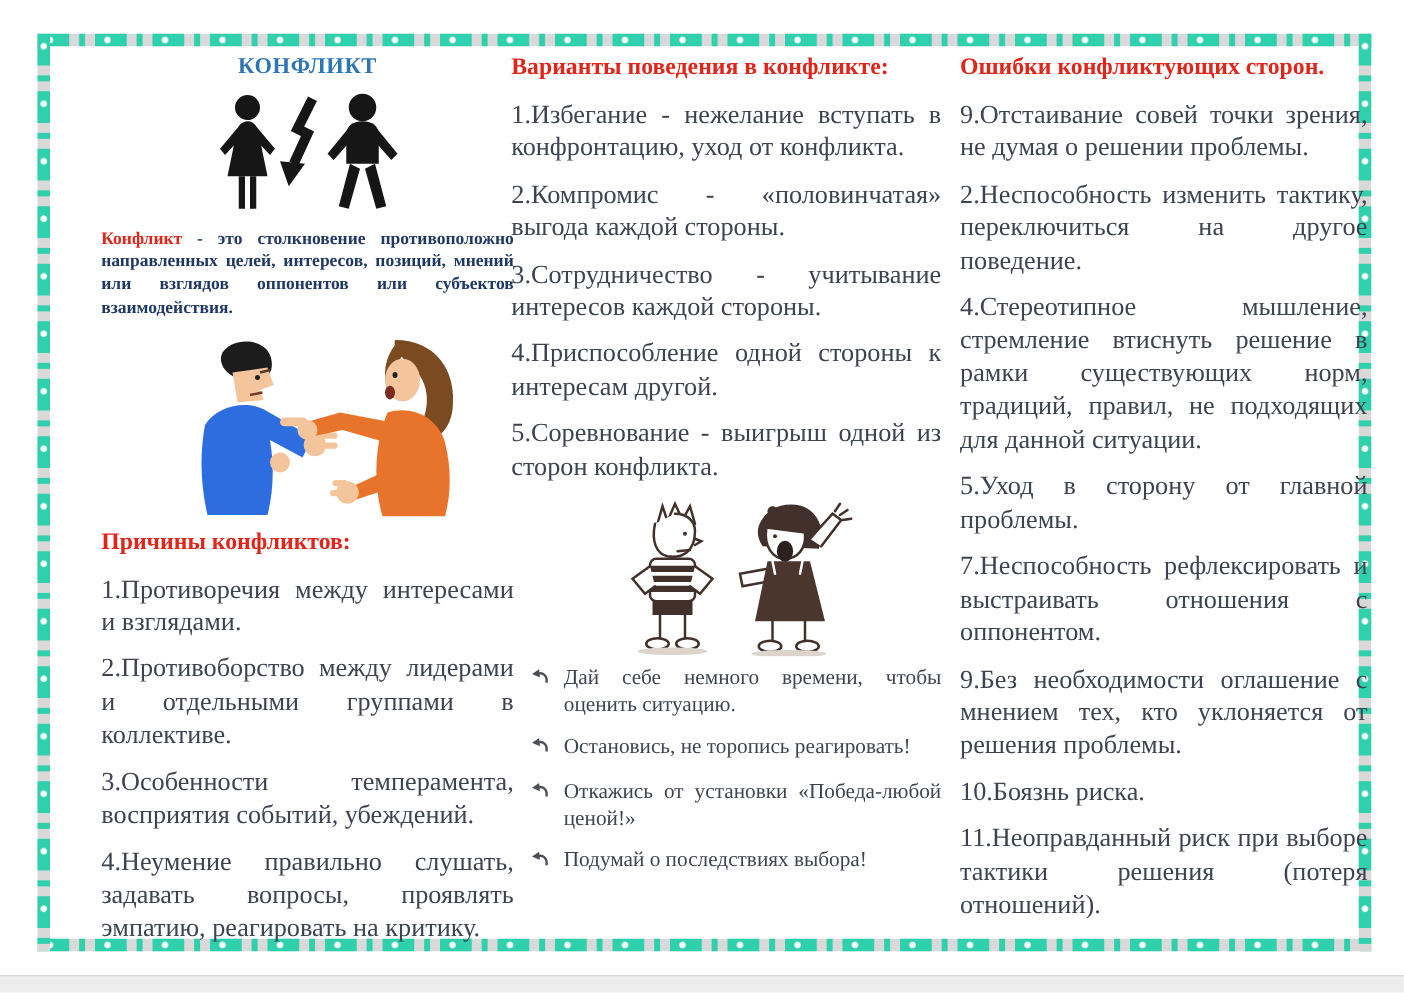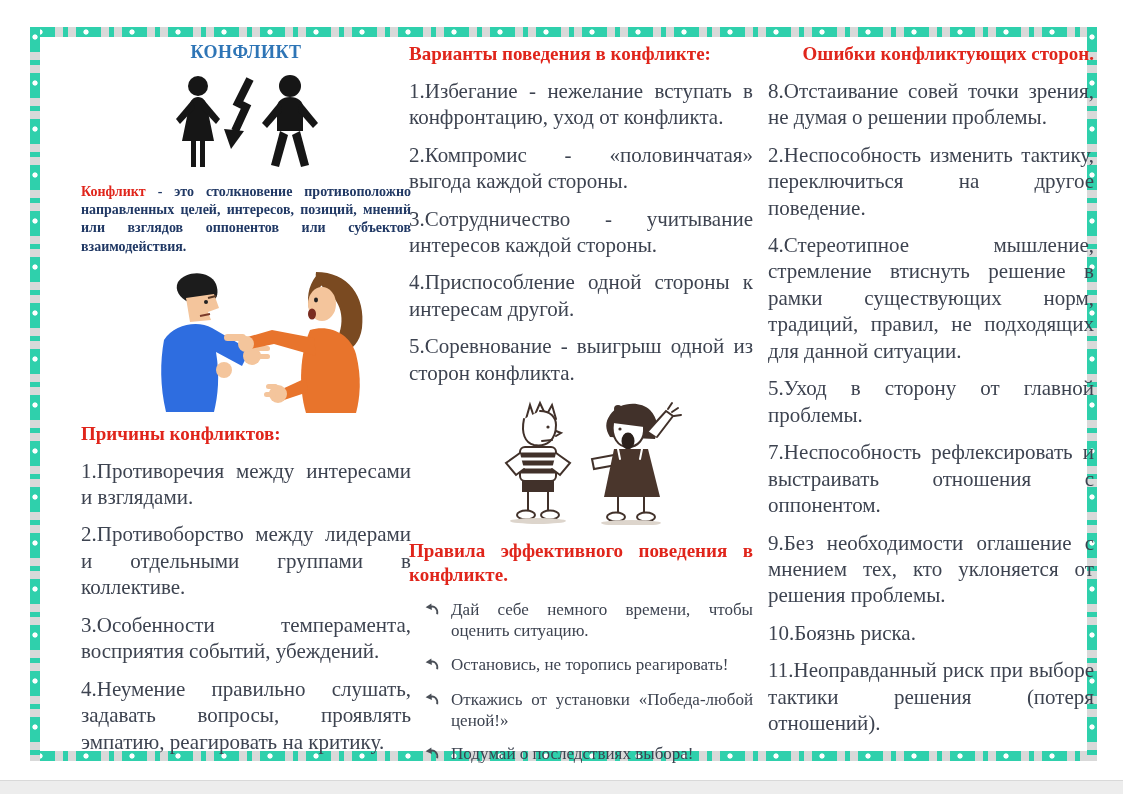--- a/index.html
+++ b/index.html
@@ -60,21 +60,21 @@
   .definition{
     font-weight:bold;font-size:14px;line-height:1.3;
     color:var(--definition-navy);text-align:justify;
     margin-top:6px;
   }
   .definition .term{color:var(--heading-red);}
   .heading{
     color:var(--heading-red);font-weight:bold;font-size:19px;
     line-height:1.25;margin-bottom:12px;
   }
-  .heading.center{text-align:right;}
+  .heading.center{text-align:left;}
   .heading.justify{text-align:justify;}
   .heading.mt{margin-top:14px;}
   .item{
     color:var(--body-text);font-size:21px;line-height:1.26;
     text-align:justify;margin-bottom:11px;
   }
   .rules-list .rule{
     display:flex;align-items:flex-start;
     margin-bottom:12px;padding-left:14px;
   }
@@ -191,21 +191,20 @@
         <path d="M146,58 L124,62 L126,72 L148,68" fill="#ffffff"></path>
         <path d="M146,52 L180,52 L192,100 L136,100 Z" fill="#4a362c" stroke="none"></path>
         <path d="M150,52 L152,62 M174,52 L172,62" stroke="#ffffff"></path>
         <path d="M150,100 V116 M176,100 V116"></path>
         <ellipse cx="148" cy="120" rx="9" ry="4.5" fill="#ffffff"></ellipse>
         <ellipse cx="178" cy="120" rx="9" ry="4.5" fill="#ffffff"></ellipse>
         <ellipse cx="163" cy="126" rx="30" ry="3" fill="#ddd5cc" stroke="none"></ellipse>
       </g>
     </svg>
 
-    <div class="heading justify mt">Правила эффективного поведения в конфликте.</div>
     <div class="rules-list">
       <div class="rule">
         <span class="bullet">
           <svg width="17" height="17" viewBox="0 0 18 18">
               <path d="M15 14 C16 8 12 4.5 7 6.5" fill="none" stroke="#4a4f57" stroke-width="2"></path>
               <polygon points="8.8,2.6 2.8,6.6 9.4,9.6" fill="#4a4f57"></polygon>
             </svg>
         </span>
         <span class="rule-text">Дай себе немного времени, чтобы оценить ситуацию.</span>
       </div>
@@ -234,21 +233,21 @@
               <polygon points="8.8,2.6 2.8,6.6 9.4,9.6" fill="#4a4f57"></polygon>
             </svg>
         </span>
         <span class="rule-text">Подумай о последствиях выбора!</span>
       </div>
     </div>
   </div>
 
   <div class="col col3">
     <div class="heading center">Ошибки конфликтующих сторон.</div>
-    <p class="item">8.Отстаивание совей точки зрения, не думая о решении проблемы.</p>
+    <p class="item">9.Отстаивание совей точки зрения, не думая о решении проблемы.</p>
     <p class="item">2.Неспособность изменить тактику, переключиться на другое поведение.</p>
     <p class="item">4.Стереотипное мышление, стремление втиснуть решение в рамки существующих норм, традиций, правил, не подходящих для данной ситуации.</p>
     <p class="item">5.Уход в сторону от главной проблемы.</p>
     <p class="item">7.Неспособность рефлексировать и выстраивать отношения с оппонентом.</p>
     <p class="item">9.Без необходимости оглашение с мнением тех, кто уклоняется от решения проблемы.</p>
     <p class="item">10.Боязнь риска.</p>
     <p class="item">11.Неоправданный риск при выборе тактики решения (потеря отношений).</p>
   </div>
 
   <div class="bottom-strip"></div>

